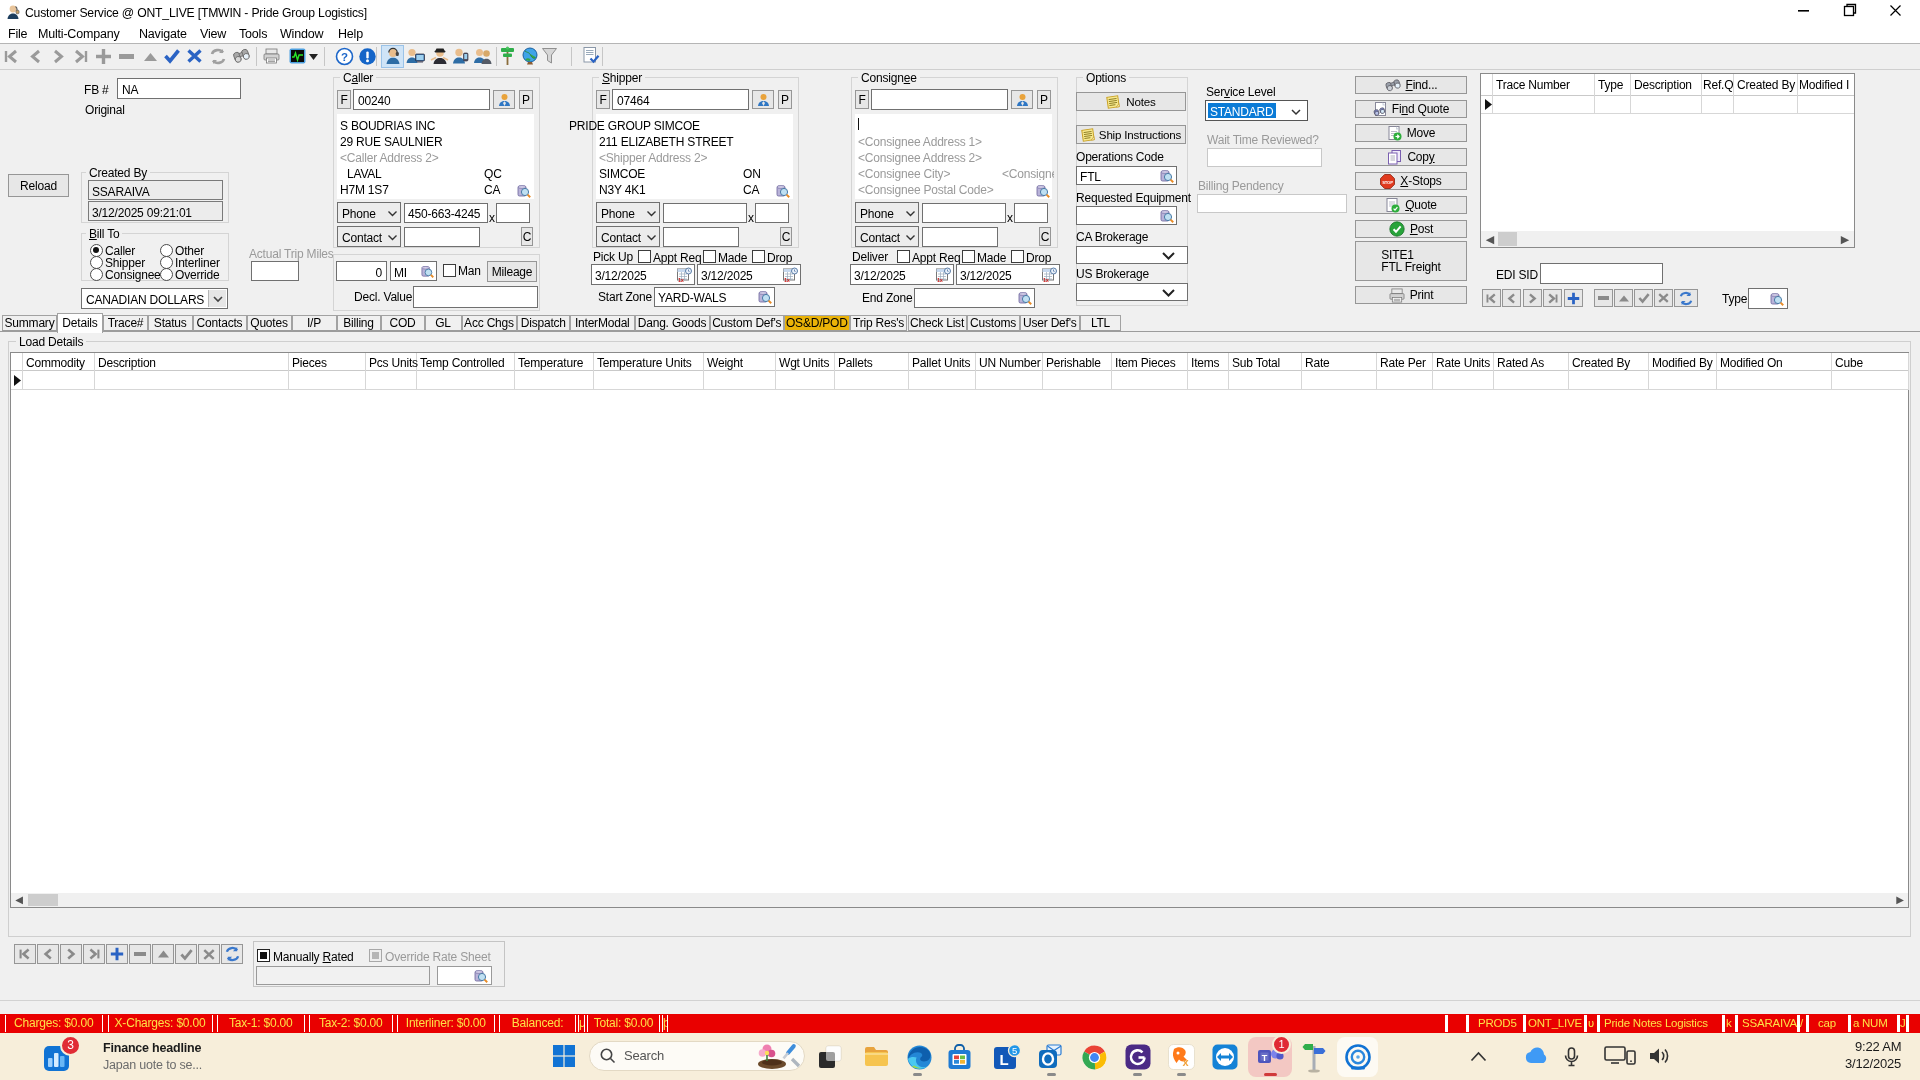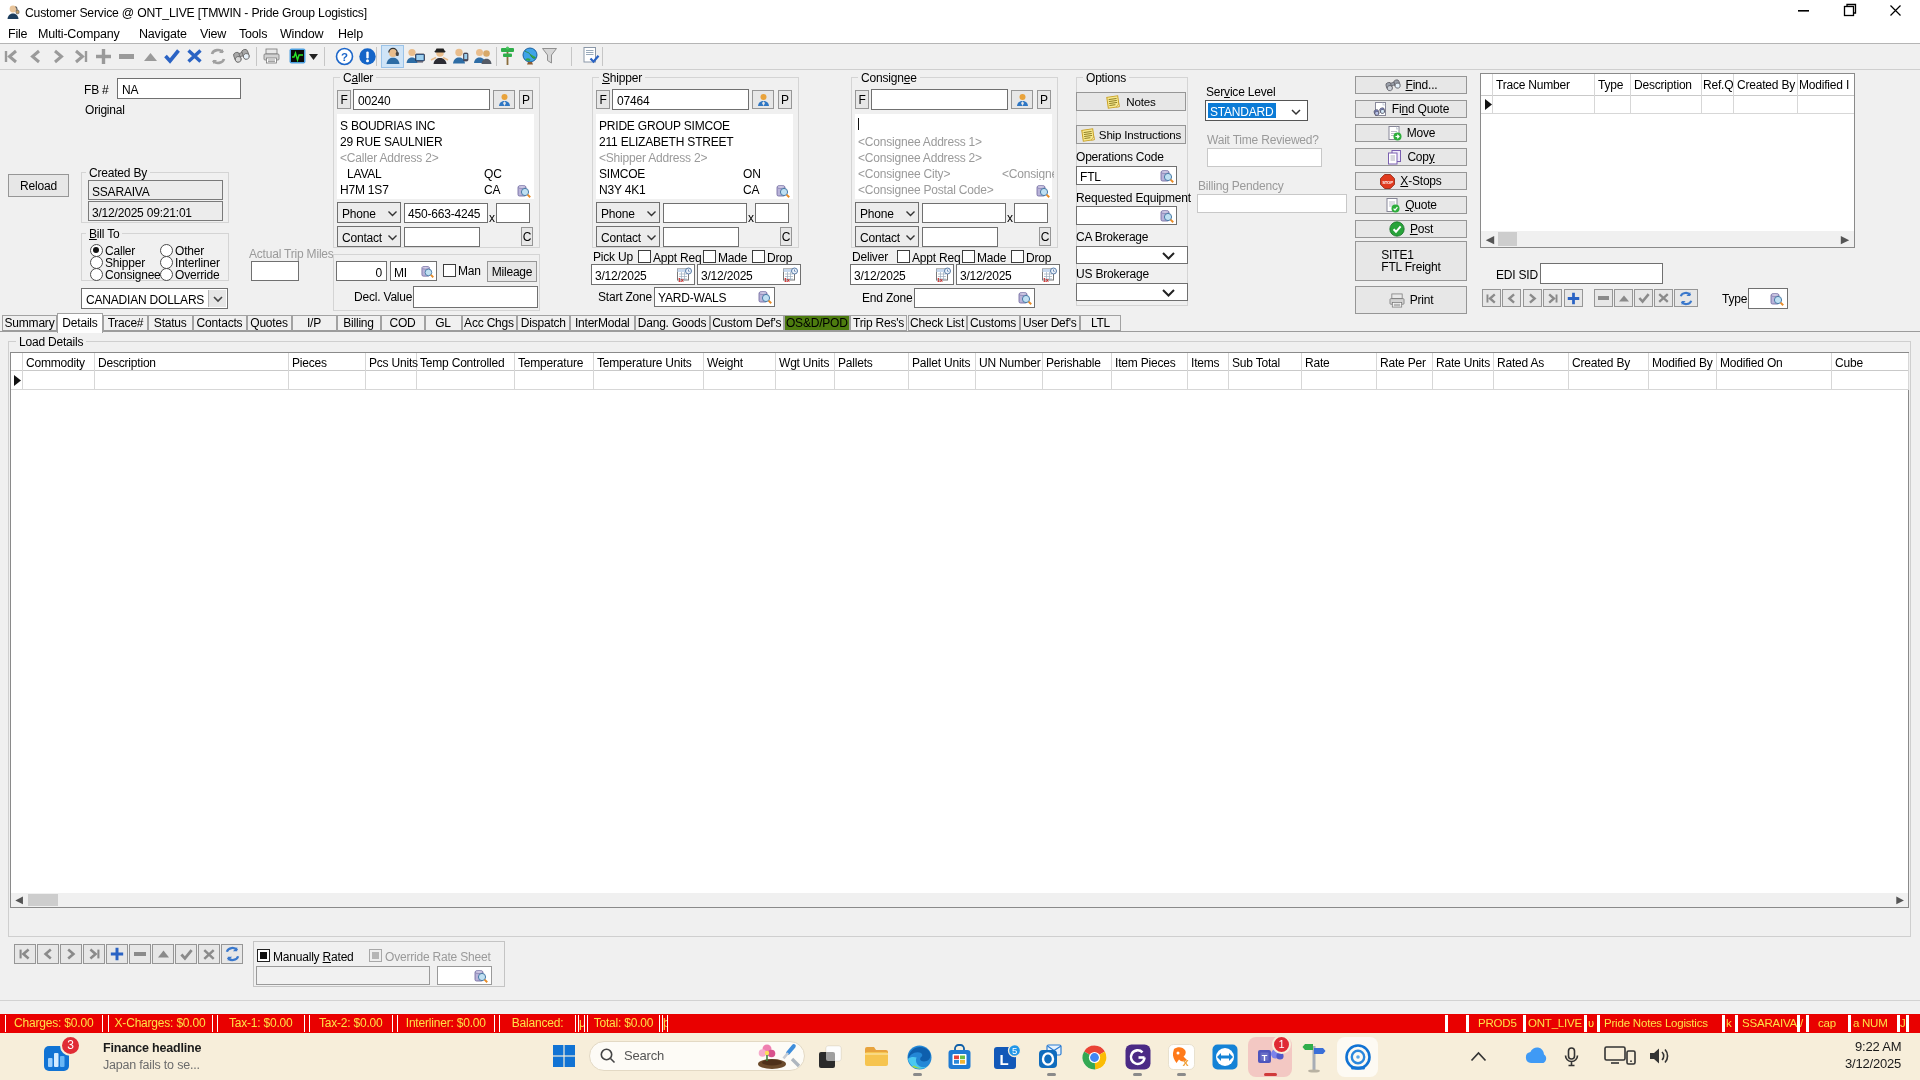--- a/index.html
+++ b/index.html
@@ -295,21 +295,21 @@
     </div>
 <div class="bt" style="left:752px;top:90px;width:22px;height:19px">
       <svg width="13" height="14" viewBox="0 0 13 14">
         <circle cx="6.5" cy="4" r="3" fill="#e9a33b"></circle>
         <path d="M1 13c.4-3.6 2.6-5 5.5-5s5.1 1.4 5.5 5z" fill="#2f77c4"></path>
         <path d="M6.5 8.2L5 10l1.5 3L8 10z" fill="#e8e8e8"></path>
       </svg>
     </div>
 <div class="bt" style="left:778px;top:90px;width:14px;height:19px">P</div>
 <div class="a" style="left:596px;top:114px;width:197px;height:85px;background:#fff"></div>
-<div class="lb" style="left:599px;top:120px">PRIDE GROUP SIMCOE</div>
+<div class="lb" style="left:569px;top:120px">PRIDE GROUP SIMCOE</div>
 <div class="lb" style="left:599px;top:136px">211 ELIZABETH STREET</div>
 <div class="lb gy" style="left:599px;top:152px">&lt;Shipper Address 2&gt;</div>
 <div class="lb" style="left:599px;top:168px">SIMCOE</div>
     <div class="lb" style="left:743px;top:168px">ON</div>
 <div class="lb" style="left:599px;top:184px">N3Y 4K1</div>
     <div class="lb" style="left:743px;top:184px">CA</div>
 <svg class="mg" style="left:776px;top:184px" width="14" height="14" viewBox="0 0 14 14">
       <rect x="1" y="2" width="8" height="10" rx="1.5" fill="#b9b3d9" stroke="#6a639a" stroke-width="0.8"></rect>
       <ellipse cx="5" cy="3" rx="4" ry="1.4" fill="#d5d0ea" stroke="#6a639a" stroke-width="0.6"></ellipse>
       <circle cx="8" cy="8" r="3.6" fill="#bfe0f2" stroke="#4a7ba6" stroke-width="1"></circle>
@@ -579,21 +579,21 @@
       <span style="margin-left:5px"><span class="u">Q</span>uote</span>
     </div>
 <div class="bt" style="left:1355px;top:220px;width:112px;height:18px">
       <svg style="position:static" width="16" height="16" viewBox="0 0 16 16">
         <circle cx="8" cy="8" r="7.2" fill="#28a33a" stroke="#177026" stroke-width="0.8"></circle>
         <path d="M4.6 8.2l2.4 2.6 4.6-5.4" stroke="#fff" stroke-width="2" fill="none"></path>
       </svg>
       <span style="margin-left:5px"><span class="u">P</span>ost</span>
     </div>
 <div class="bt" style="left:1355px;top:241px;width:112px;height:40px;flex-direction:column">SITE1<br>FTL Freight</div>
-<div class="bt" style="left:1355px;top:286px;width:112px;height:28px">
+<div class="bt" style="left:1355px;top:286px;width:112px;height:18px">
       <svg style="position:static" width="16" height="15" viewBox="0 0 17 16">
         <rect x="3" y="1" width="11" height="5" fill="#e8e8e8" stroke="#777" stroke-width="0.8"></rect>
         <rect x="1" y="6" width="15" height="6" rx="1" fill="#d2d2d2" stroke="#777" stroke-width="0.8"></rect>
         <rect x="3.5" y="10" width="10" height="5" fill="#fff" stroke="#777" stroke-width="0.8"></rect>
         <line x1="5" y1="12" x2="12" y2="12" stroke="#999"></line>
         <line x1="5" y1="13.6" x2="12" y2="13.6" stroke="#999"></line>
       </svg>
       <span style="margin-left:5px">Print</span>
     </div>
 
@@ -696,21 +696,21 @@
       <div style="position:absolute;left:246.5px;top:2px;width:45px;height:16px;background:#f0f0f0;border:1px solid #a2a2a2;border-bottom:1px solid #9c9c9c;box-sizing:border-box;text-align:center;line-height:15px;z-index:1">Quotes</div>
       <div style="position:absolute;left:291.5px;top:2px;width:45px;height:16px;background:#f0f0f0;border:1px solid #a2a2a2;border-bottom:1px solid #9c9c9c;box-sizing:border-box;text-align:center;line-height:15px;z-index:1">I/P</div>
       <div style="position:absolute;left:336.5px;top:2px;width:44px;height:16px;background:#f0f0f0;border:1px solid #a2a2a2;border-bottom:1px solid #9c9c9c;box-sizing:border-box;text-align:center;line-height:15px;z-index:1">Billing</div>
       <div style="position:absolute;left:380.5px;top:2px;width:44px;height:16px;background:#f0f0f0;border:1px solid #a2a2a2;border-bottom:1px solid #9c9c9c;box-sizing:border-box;text-align:center;line-height:15px;z-index:1">COD</div>
       <div style="position:absolute;left:424.5px;top:2px;width:37px;height:16px;background:#f0f0f0;border:1px solid #a2a2a2;border-bottom:1px solid #9c9c9c;box-sizing:border-box;text-align:center;line-height:15px;z-index:1">GL</div>
       <div style="position:absolute;left:461.5px;top:2px;width:55px;height:16px;background:#f0f0f0;border:1px solid #a2a2a2;border-bottom:1px solid #9c9c9c;box-sizing:border-box;text-align:center;line-height:15px;z-index:1">Acc Chgs</div>
       <div style="position:absolute;left:516.5px;top:2px;width:53.5px;height:16px;background:#f0f0f0;border:1px solid #a2a2a2;border-bottom:1px solid #9c9c9c;box-sizing:border-box;text-align:center;line-height:15px;z-index:1">Dispatch</div>
       <div style="position:absolute;left:570px;top:2px;width:64.5px;height:16px;background:#f0f0f0;border:1px solid #a2a2a2;border-bottom:1px solid #9c9c9c;box-sizing:border-box;text-align:center;line-height:15px;z-index:1">InterModal</div>
       <div style="position:absolute;left:634.5px;top:2px;width:75px;height:16px;background:#f0f0f0;border:1px solid #a2a2a2;border-bottom:1px solid #9c9c9c;box-sizing:border-box;text-align:center;line-height:15px;z-index:1">Dang. Goods</div>
       <div style="position:absolute;left:709.5px;top:2px;width:74.5px;height:16px;background:#f0f0f0;border:1px solid #a2a2a2;border-bottom:1px solid #9c9c9c;box-sizing:border-box;text-align:center;line-height:15px;z-index:1">Custom Def's</div>
-      <div style="position:absolute;left:784px;top:2px;width:65.7px;height:16px;background:#4d7c0f;border:1px solid #a2a2a2;border-bottom:1px solid #9c9c9c;box-sizing:border-box;text-align:center;line-height:15px;z-index:1">OS&amp;D/POD</div>
+      <div style="position:absolute;left:784px;top:2px;width:65.7px;height:16px;background:#eab308;border:1px solid #a2a2a2;border-bottom:1px solid #9c9c9c;box-sizing:border-box;text-align:center;line-height:15px;z-index:1">OS&amp;D/POD</div>
       <div style="position:absolute;left:849.7px;top:2px;width:57.8px;height:16px;background:#f0f0f0;border:1px solid #a2a2a2;border-bottom:1px solid #9c9c9c;box-sizing:border-box;text-align:center;line-height:15px;z-index:1">Trip Res's</div>
       <div style="position:absolute;left:907.5px;top:2px;width:59.1px;height:16px;background:#f0f0f0;border:1px solid #a2a2a2;border-bottom:1px solid #9c9c9c;box-sizing:border-box;text-align:center;line-height:15px;z-index:1">Check List</div>
       <div style="position:absolute;left:966.6px;top:2px;width:53px;height:16px;background:#f0f0f0;border:1px solid #a2a2a2;border-bottom:1px solid #9c9c9c;box-sizing:border-box;text-align:center;line-height:15px;z-index:1">Customs</div>
       <div style="position:absolute;left:1019.6px;top:2px;width:60.4px;height:16px;background:#f0f0f0;border:1px solid #a2a2a2;border-bottom:1px solid #9c9c9c;box-sizing:border-box;text-align:center;line-height:15px;z-index:1">User Def's</div>
       <div style="position:absolute;left:1080px;top:2px;width:41px;height:16px;background:#f0f0f0;border:1px solid #a2a2a2;border-bottom:1px solid #9c9c9c;box-sizing:border-box;text-align:center;line-height:15px;z-index:1">LTL</div>
     </div>
 
 <div class="gb" style="left:8px;top:341px;width:1903px;height:596px;border-color:#cfcfcf"></div>
 <div class="gt" style="left:16px;top:336px">Load Details</div>
 <div class="a" style="left:10px;top:352px;width:1899px;height:556px;background:#fff;border:1px solid #8a8a8a;box-sizing:border-box"></div>
@@ -885,21 +885,21 @@
 <div id="taskbar" class="a" style="left:0;top:1033px;width:1920px;height:47px;background:#f7eeda"></div>
 
 <svg class="a" style="left:44px;top:1044px" width="34" height="27" viewBox="0 0 34 27">
       <rect x="0" y="2" width="25" height="25" rx="5" fill="#1173d4"></rect>
       <rect x="4" y="14" width="4.5" height="9" rx="1" fill="#9ed1ff"></rect>
       <rect x="10" y="9" width="4.5" height="14" rx="1" fill="#d6ecff"></rect>
       <rect x="16" y="12" width="4.5" height="11" rx="1" fill="#6ab7f5"></rect>
     </svg>
 <div class="a" style="left:60px;top:1035px;width:21px;height:21px;border-radius:50%;background:#e02b35;border:2px solid #f7eeda;box-sizing:border-box;color:#fff;font-size:12px;text-align:center;line-height:17px">3</div>
 <div class="lb" style="left:103px;top:1042px;font-size:12.5px;color:#1b1b1b;font-weight:600">Finance headline</div>
-<div class="lb" style="left:103px;top:1059px;font-size:12.5px;color:#6c6c6c">Japan fails to se...</div>
+<div class="lb" style="left:103px;top:1059px;font-size:12.5px;color:#6c6c6c">Japan uote to se...</div>
 <svg class="a" style="left:553px;top:1045px" width="22" height="22" viewBox="0 0 22 22">
       <rect x="0" y="0" width="10.4" height="10.4" fill="#1173d4"></rect>
       <rect x="11.6" y="0" width="10.4" height="10.4" fill="#1173d4"></rect>
       <rect x="0" y="11.6" width="10.4" height="10.4" fill="#1173d4"></rect>
       <rect x="11.6" y="11.6" width="10.4" height="10.4" fill="#1173d4"></rect>
     </svg>
 <div class="a" style="left:589px;top:1041px;width:216px;height:30px;background:#fdfbf6;border:1px solid #e3d9c4;border-radius:15px;box-sizing:border-box"></div>
 <svg class="a" style="left:600px;top:1048px" width="16" height="16" viewBox="0 0 16 16">
       <circle cx="6.5" cy="6.5" r="5.2" fill="none" stroke="#444" stroke-width="1.6"></circle>
       <path d="M10.5 10.5l4 4" stroke="#444" stroke-width="1.6"></path>

